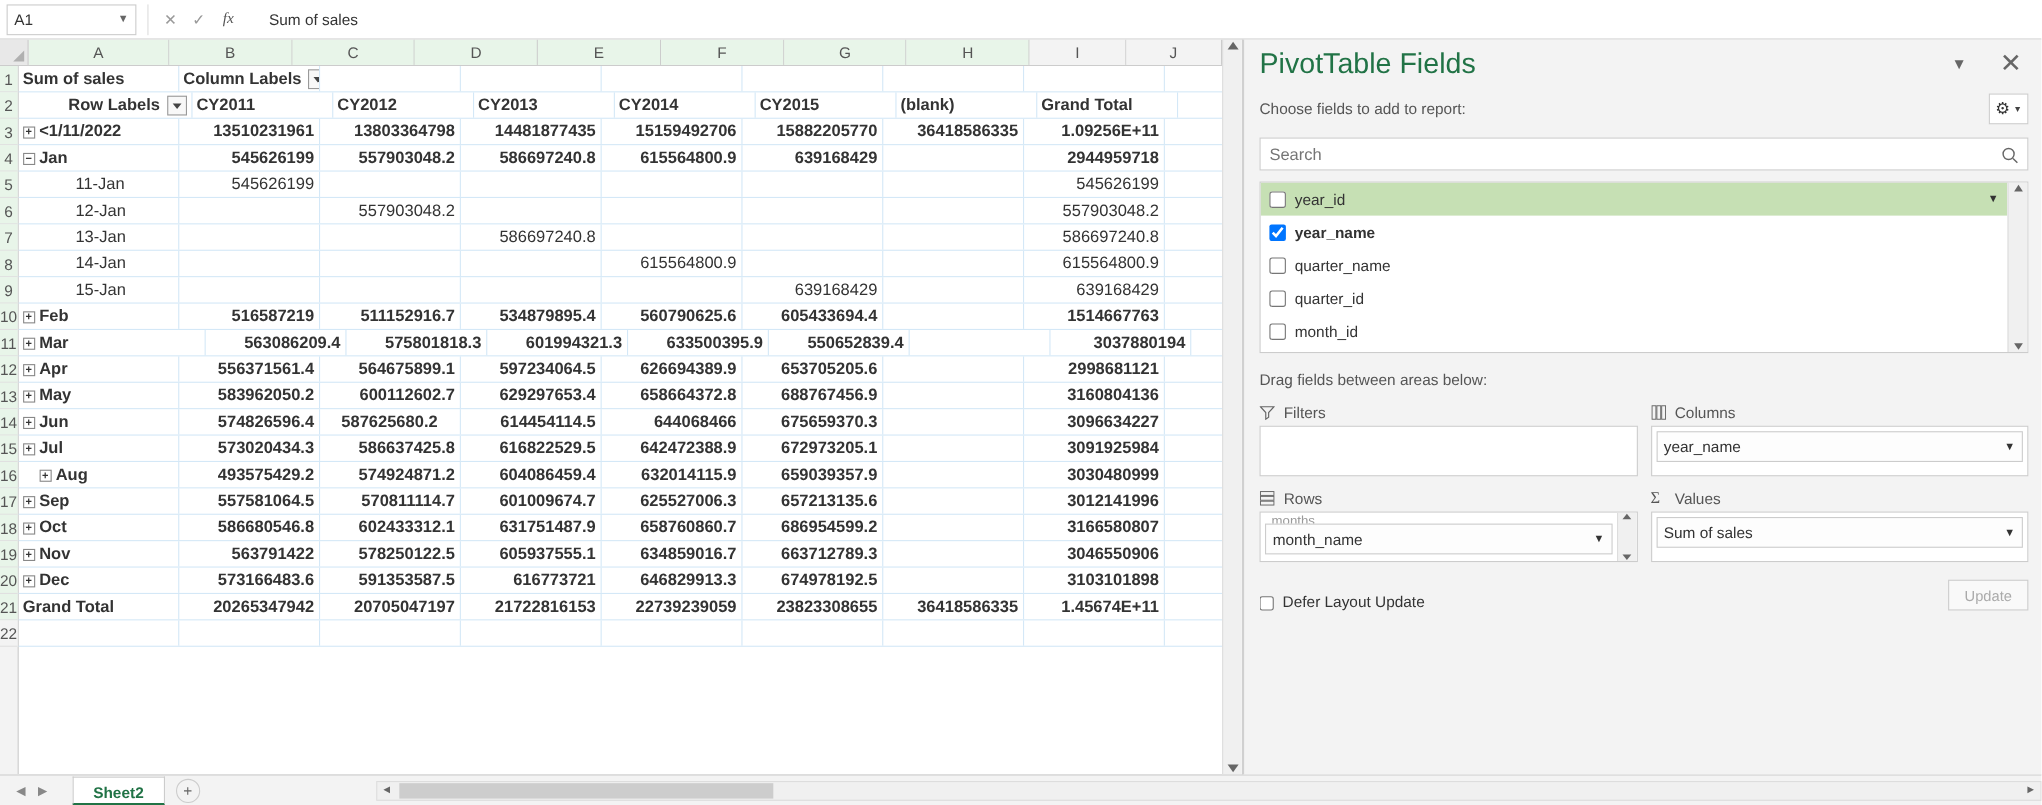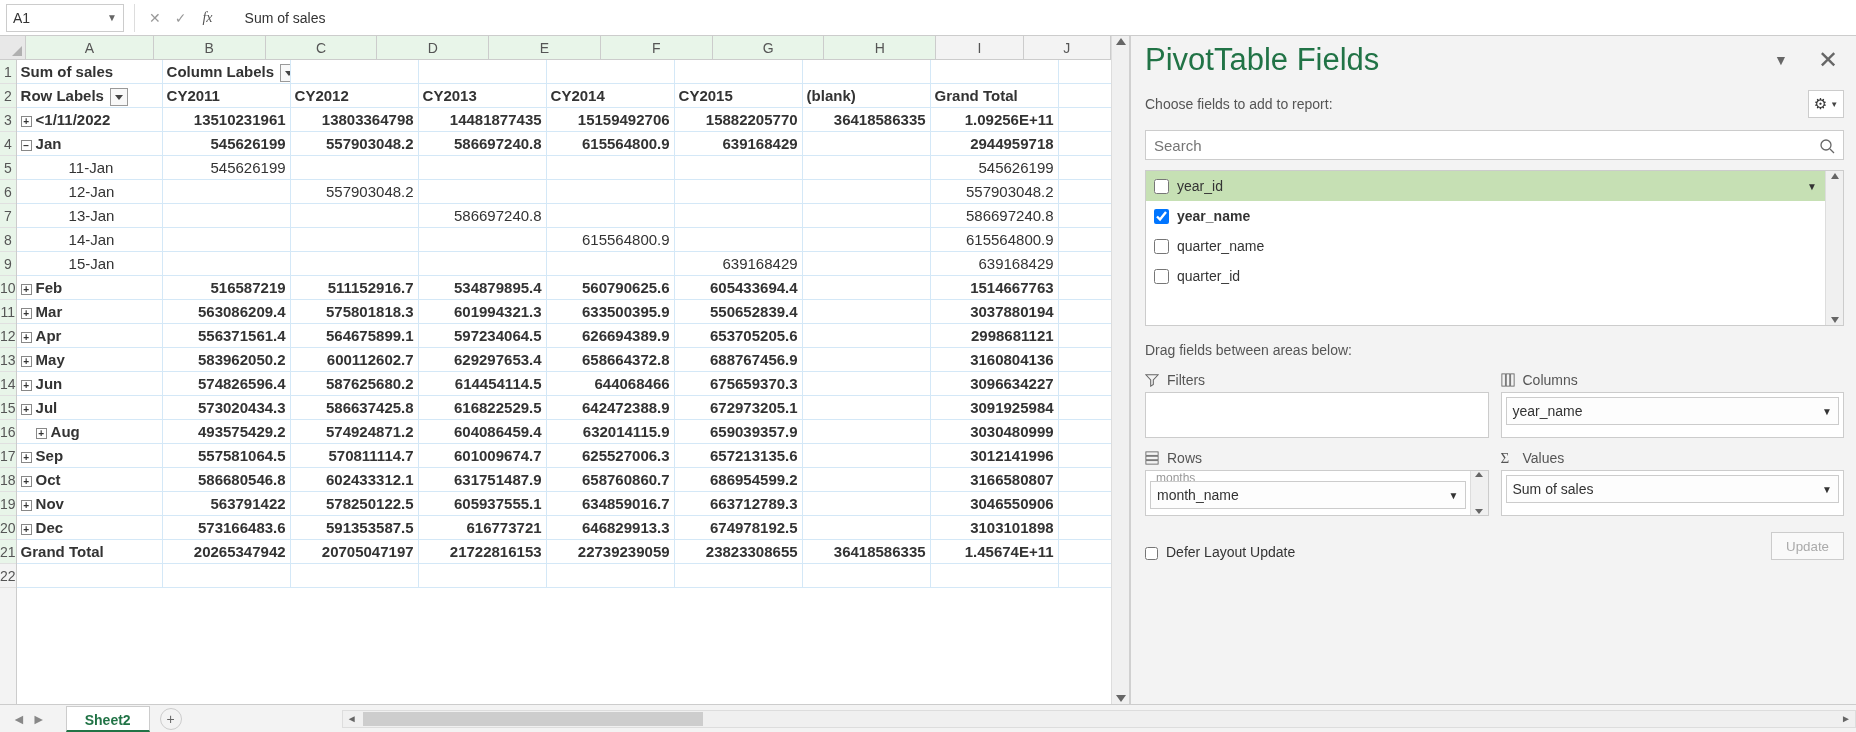--- a/index.html
+++ b/index.html
@@ -53,21 +53,21 @@
   .sheet-nav { display: flex; gap: 6px; padding: 0 12px; color: #888; }
   .sheet-tab { height: 26px; padding: 0 18px; line-height: 26px; background: #fff; border: 1px solid #ccc; border-bottom: 2px solid #217346; font-weight: 600; color: #217346; margin-left: 8px; cursor: pointer; }
   .sheet-add { width: 22px; height: 22px; border: 1px solid #ccc; border-radius: 50%; text-align: center; line-height: 20px; margin-left: 10px; color: #666; cursor: pointer; }
   .hscroll { flex: 1; margin-left: 160px; display: flex; align-items: center; height: 18px; background: #f0f0f0; border: 1px solid #ddd; }
   .hscroll .harrow { padding: 0 4px; color: #666; cursor: pointer; font-size: 10px; }
   .hscroll .thumb { width: 340px; height: 14px; background: #cdcdcd; margin-left: 2px; }
   
   
   .pivot-pane { flex: 1; background: #f3f3f3; border-left: 1px solid #d0d0d0; padding: 6px 12px 0 14px; display: flex; flex-direction: column; }
   .pivot-header { display: flex; align-items: center; margin-bottom: 12px; }
-  .pivot-title { font-size: 31px; font-weight: 300; color: #217346; flex: 1; }
+  .pivot-title { font-size: 26px; font-weight: 300; color: #217346; flex: 1; }
   .pivot-header .ico { color: #666; cursor: pointer; padding: 2px 6px; font-size: 14px; }
   .pivot-header .close { font-size: 24px; font-weight: 300; color: #666; cursor: pointer; padding: 0 6px; margin-left: 18px; }
   .choose-row { display: flex; align-items: center; margin-bottom: 12px; }
   .choose-lbl { flex: 1; color: #555; }
   .gear-btn { width: 36px; height: 28px; border: 1px solid #ccc; background: #fff; display: flex; align-items: center; justify-content: center; gap: 3px; cursor: pointer; }
   .gear-btn span:first-child { font-size: 15px; }
   .gear-btn .dd { font-size: 8px; color: #444; }
   
   .search-box { height: 30px; border: 1px solid #ccc; background: #fff; display: flex; align-items: center; padding: 0 8px; margin-bottom: 10px; }
   .search-box input { border: none; outline: none; flex: 1; font-size: 15px; color: #333; background: transparent; }
@@ -166,21 +166,21 @@
                 <div class="cell bold" style="width: 128px;">Column Labels <span class="dd-btn"></span></div>
                 <div class="cell " style="width: 128px;"></div>
                 <div class="cell " style="width: 128px;"></div>
                 <div class="cell " style="width: 128px;"></div>
                 <div class="cell " style="width: 128px;"></div>
                 <div class="cell " style="width: 128px;"></div>
                 <div class="cell " style="width: 128px;"></div>
                 <div class="cell " style="width: 100px;"></div>
               </div>
               <div class="row">
-                <div class="cell bold" style="width: 146px;">Row Labels <span class="dd-btn"></span></div>
+                <div class="cell bold" style="width: 158px; text-align: right;">Row Labels <span class="dd-btn"></span></div>
                 <div class="cell bold" style="width: 128px;">CY2011</div>
                 <div class="cell bold" style="width: 128px;">CY2012</div>
                 <div class="cell bold" style="width: 128px;">CY2013</div>
                 <div class="cell bold" style="width: 128px;">CY2014</div>
                 <div class="cell bold" style="width: 128px;">CY2015</div>
                 <div class="cell bold" style="width: 128px;">(blank)</div>
                 <div class="cell bold" style="width: 128px;">Grand Total</div>
                 <div class="cell " style="width: 100px;"></div>
               </div>
               <div class="row">
@@ -265,21 +265,21 @@
                 <div class="cell bold num" style="width: 128px;">516587219</div>
                 <div class="cell bold num" style="width: 128px;">511152916.7</div>
                 <div class="cell bold num" style="width: 128px;">534879895.4</div>
                 <div class="cell bold num" style="width: 128px;">560790625.6</div>
                 <div class="cell bold num" style="width: 128px;">605433694.4</div>
                 <div class="cell bold num" style="width: 128px;"></div>
                 <div class="cell bold num" style="width: 128px;">1514667763</div>
                 <div class="cell " style="width: 100px;"></div>
               </div>
               <div class="row">
-                <div class="cell bold " style="width: 146px;"><span class="exp">+</span>Mar</div>
+                <div class="cell bold " style="width: 170px;"><span class="exp">+</span>Mar</div>
                 <div class="cell bold num" style="width: 128px;">563086209.4</div>
                 <div class="cell bold num" style="width: 128px;">575801818.3</div>
                 <div class="cell bold num" style="width: 128px;">601994321.3</div>
                 <div class="cell bold num" style="width: 128px;">633500395.9</div>
                 <div class="cell bold num" style="width: 128px;">550652839.4</div>
                 <div class="cell bold num" style="width: 128px;"></div>
                 <div class="cell bold num" style="width: 128px;">3037880194</div>
                 <div class="cell " style="width: 100px;"></div>
               </div>
               <div class="row">
@@ -300,21 +300,21 @@
                 <div class="cell bold num" style="width: 128px;">629297653.4</div>
                 <div class="cell bold num" style="width: 128px;">658664372.8</div>
                 <div class="cell bold num" style="width: 128px;">688767456.9</div>
                 <div class="cell bold num" style="width: 128px;"></div>
                 <div class="cell bold num" style="width: 128px;">3160804136</div>
                 <div class="cell " style="width: 100px;"></div>
               </div>
               <div class="row">
                 <div class="cell bold " style="width: 146px;"><span class="exp">+</span>Jun</div>
                 <div class="cell bold num" style="width: 128px;">574826596.4</div>
-                <div class="cell bold num" style="width: 128px;">587625680.2</div>
+                <div class="cell bold num" style="width: 128px; text-align: center;">587625680.2</div>
                 <div class="cell bold num" style="width: 128px;">614454114.5</div>
                 <div class="cell bold num" style="width: 128px;">644068466</div>
                 <div class="cell bold num" style="width: 128px;">675659370.3</div>
                 <div class="cell bold num" style="width: 128px;"></div>
                 <div class="cell bold num" style="width: 128px;">3096634227</div>
                 <div class="cell " style="width: 100px;"></div>
               </div>
               <div class="row">
                 <div class="cell bold " style="width: 146px;"><span class="exp">+</span>Jul</div>
                 <div class="cell bold num" style="width: 128px;">573020434.3</div>
@@ -446,20 +446,24 @@
             <input type="checkbox" checked="" style="">
             <span class="lbl bold2">year_name</span>
           </div>
           <div class="field-item">
             <input type="checkbox" style="">
             <span class="lbl">quarter_name</span>
           </div>
           <div class="field-item">
             <input type="checkbox" style="">
             <span class="lbl">quarter_id</span>
+          </div>
+          <div class="field-item">
+            <input type="checkbox" style="">
+            <span class="lbl">month_id</span>
           </div>
         </div>
       <div class="fl-scroll">
         <div class="arrow up" style="border-left:4px solid transparent;border-right:4px solid transparent;border-bottom:6px solid #666;"></div>
         <div class="arrow down" style="border-left:4px solid transparent;border-right:4px solid transparent;border-top:6px solid #666;"></div>
       </div>
     </div>
     <div class="drag-lbl">Drag fields between areas below:</div>
     <div class="areas">
       <div class="area-box">

